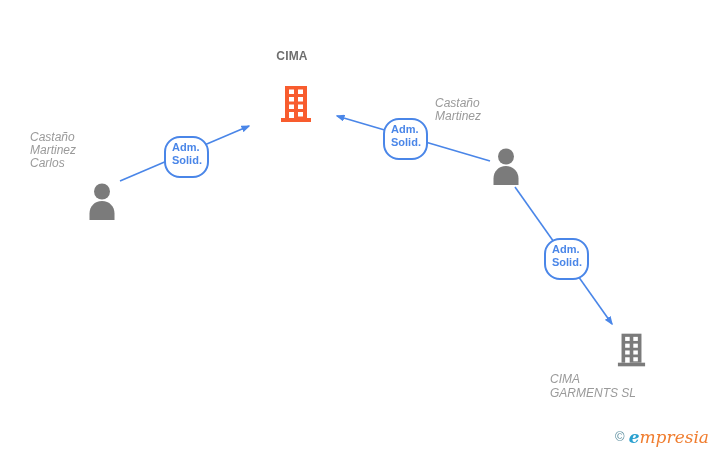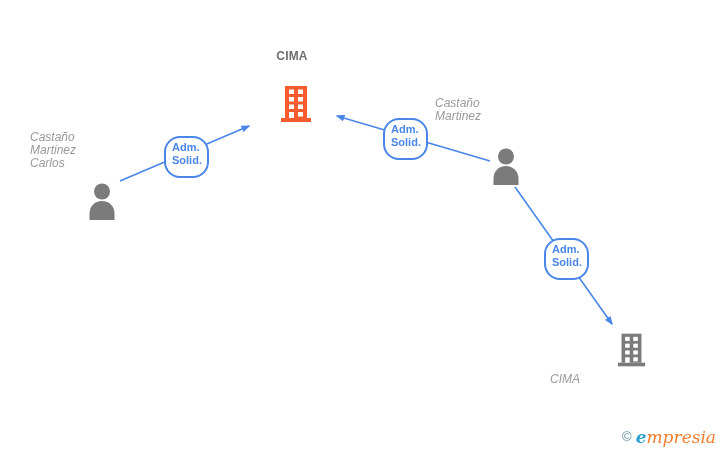--- a/index.html
+++ b/index.html
@@ -55,21 +55,21 @@
     font-weight: bold;
     line-height: 13px;
     padding: 3px 0 9px 6px;
     text-align: left;
   }
   .fill-orange { fill: #f85c2e; }
   .fill-gray   { fill: #7b7b7b; }
   .win         { fill: #ffffff; }
   #watermark {
     position: absolute;
-    right: 12px;
+    right: 19px;
     bottom: 3px;
     white-space: nowrap;
   }
   #watermark .copy {
     color: #5b8e9f;
     font-size: 13px;
     vertical-align: 2px;
     margin-right: 4px;
   }
   #watermark .brand {
@@ -146,20 +146,21 @@
       <rect class="win" x="9" y="11" width="5" height="4.5"></rect>
       <rect class="win" x="18" y="11" width="5" height="4.5"></rect>
       <rect class="win" x="9" y="18.5" width="5" height="4.5"></rect>
       <rect class="win" x="18" y="18.5" width="5" height="4.5"></rect>
       <rect class="win" x="9" y="26" width="5" height="6"></rect>
       <rect class="win" x="18" y="26" width="5" height="4.5"></rect>
     </svg>
   </div>
   <div class="node-label" style="left:550px; top:372px; width:160px; line-height:14px;">
     <div>CIMA</div>
+    <div>GARMENTS SL</div>
   </div>
 
   <div class="edge-label" style="left:164px; top:136px;">
     <div>Adm.</div>
     <div>Solid.</div>
   </div>
   <div class="edge-label" style="left:383px; top:118px;">
     <div>Adm.</div>
     <div>Solid.</div>
   </div>

